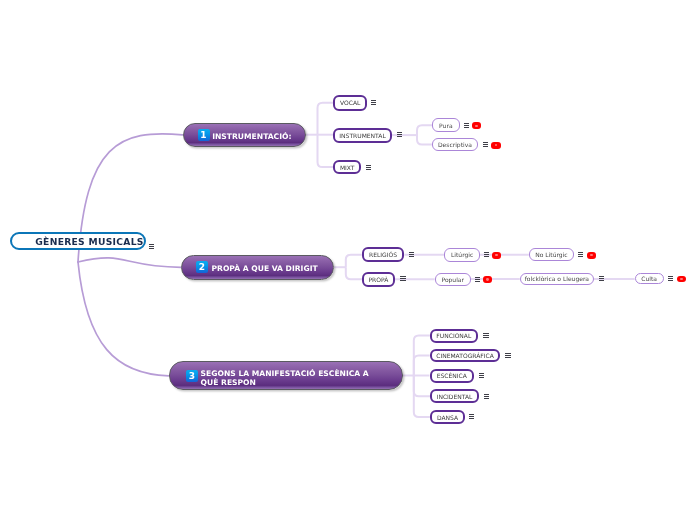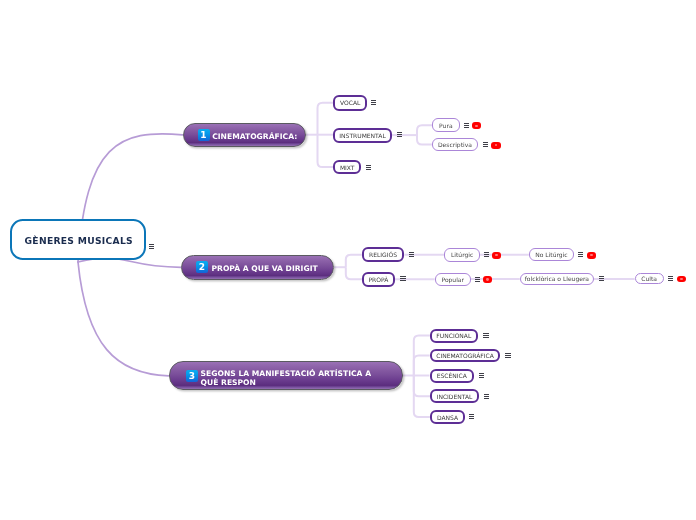--- a/index.html
+++ b/index.html
@@ -4,22 +4,22 @@
 <style>
   html,body{margin:0;padding:0;background:#ffffff;}
   body{width:696px;height:520px;overflow:hidden;font-family:"DejaVu Sans",sans-serif;position:relative;
        -webkit-font-smoothing:antialiased;}
   .node .t,.main .lbl,.main .badge{transform:translateZ(0);}
   #stage{position:absolute;left:0;top:0;width:696px;height:520px;}
   svg.lay{position:absolute;left:0;top:0;width:696px;height:520px;pointer-events:none;}
   .node{position:absolute;box-sizing:border-box;display:flex;align-items:center;white-space:nowrap;}
 
   
-  .root{left:10.3px;top:219px;width:135.4px;height:41px;border:2.4px solid #0b76b8;border-radius:12.8px;background:#fff;
-        justify-content:center;}
+  .root{left:10.3px;top:232px;width:135.4px;height:18px;border:2.4px solid #0b76b8;border-radius:12.8px;background:#fff;
+        justify-content:flex-end;}
   .root .t{font-weight:bold;font-size:9.2px;letter-spacing:0.28px;color:#1a2c4e;margin-top:1.6px;margin-left:1.5px;}
 
   
   .main{border:1.3px solid #5a5a60;border-radius:14px;color:#fff;
         background:linear-gradient(to bottom,#9a71b6 0%,#8f64ab 16%,#855aa2 30%,#794d99 48%,#6c3d8f 66%,#5f3182 82%,#5b2c7d calc(100% - 3.6px),#7a54a0 calc(100% - 1.6px),#9570b0 100%);
         box-shadow:1.5px 1.5px 2px rgba(0,0,0,.22);}
   .main .badge{width:12px;height:12px;border-radius:2px;
         background:linear-gradient(to bottom,#0aacf0 0%,#069ceb 35%,#0a7fe0 70%,#1562d6 100%);
         color:#fff;font-weight:bold;font-size:9px;
         line-height:12.6px;text-align:center;flex:0 0 auto;}
@@ -86,31 +86,31 @@
     <span class="t">GÈNERES MUSICALS</span>
   </div>
   <div class="ham" style="left:148.8px;top:244px;">
     <i></i>
       <i></i>
       <i></i>
   </div>
 
   <div class="node main" style="left:182.5px;top:122.5px;width:123.5px;height:24.5px;padding-left:14px;">
     <span class="badge">1</span>
-    <span class="lbl" style="margin-left:2.7px;margin-top:3.2px;">CINEMATOGRÁFICA:</span>
+    <span class="lbl" style="margin-left:2.7px;margin-top:3.2px;">INSTRUMENTACIÓ:</span>
   </div>
 
   <div class="node main" style="left:181px;top:255px;width:153px;height:24.5px;padding-left:13.8px;">
     <span class="badge">2</span>
     <span class="lbl" style="margin-left:3.7px;margin-top:3.2px;">PROPÀ A QUE VA DIRIGIT</span>
   </div>
 
   <div class="node main" style="left:168.5px;top:361px;width:234.5px;height:29px;padding-left:16.4px;">
     <span class="badge">3</span>
-    <span class="lbl" style="margin-left:2.7px;margin-top:5px;">SEGONS LA MANIFESTACIÓ ARTÍSTICA A
+    <span class="lbl" style="margin-left:2.7px;margin-top:5px;">SEGONS LA MANIFESTACIÓ ESCÈNICA A
 QUÈ RESPON</span>
   </div>
 
   <div class="node p2" style="left:333.0px;top:94.8px;width:34.4px;height:15.9px;">
     <span class="t">VOCAL</span>
   </div>
   <div class="ham" style="left:370.7px;top:100px;">
       <i></i>
       <i></i>
       <i></i>

